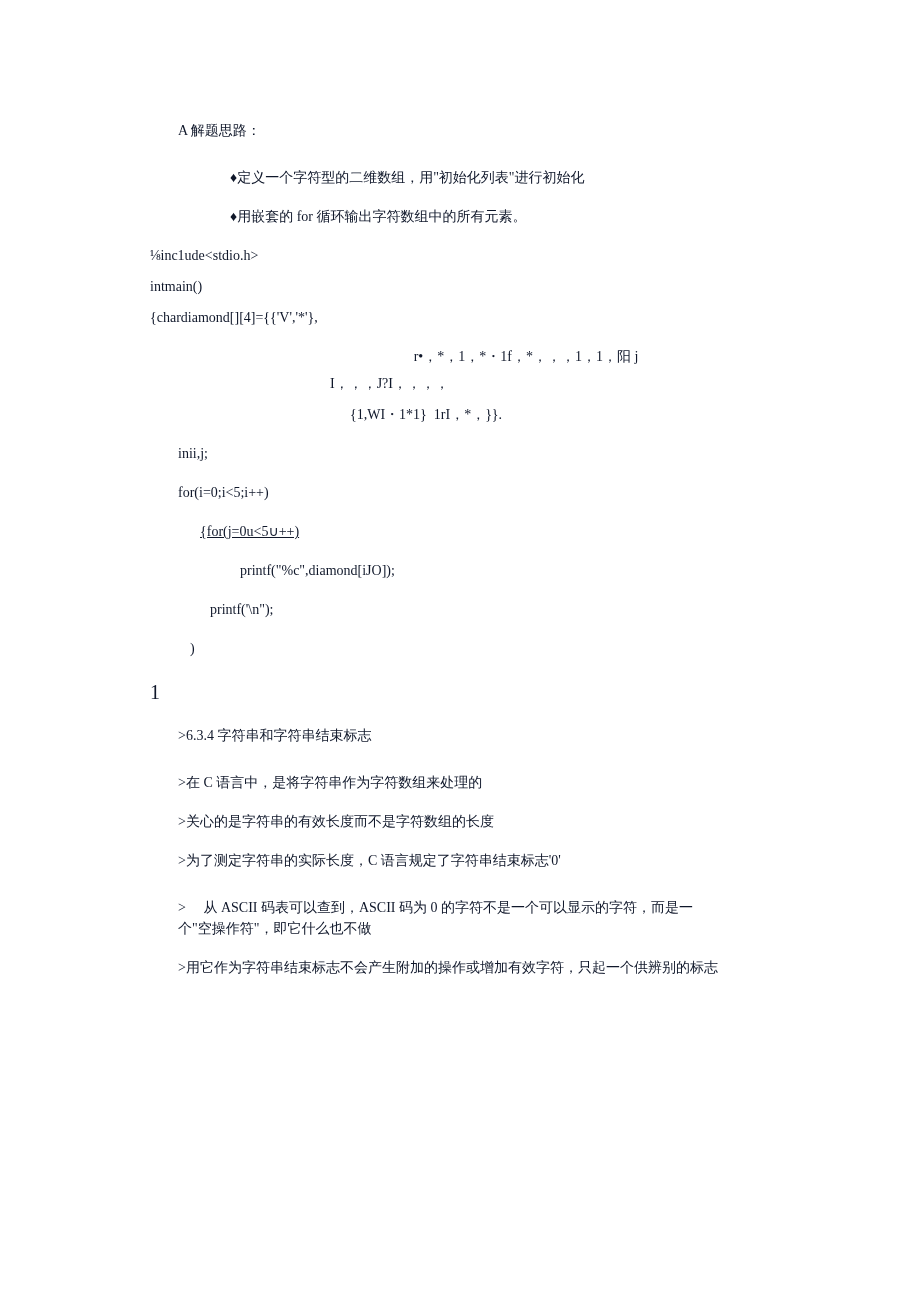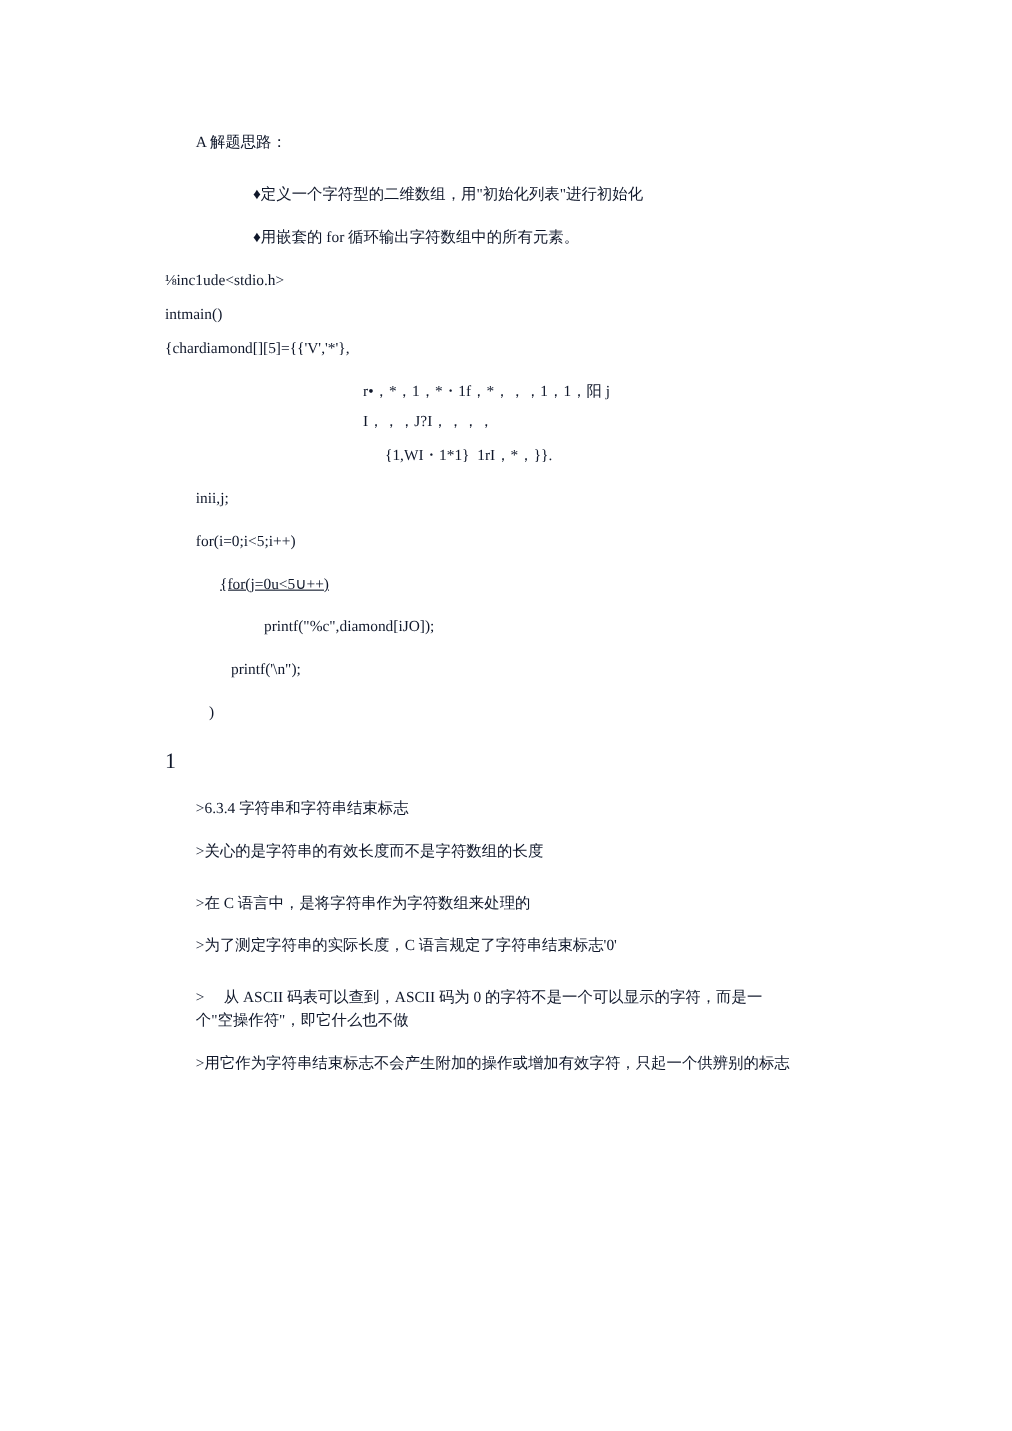--- a/index.html
+++ b/index.html
@@ -43,46 +43,46 @@
   <div class="line indent-1">A 解题思路：</div>
 
   <div class="line indent-2 gap-md">♦定义一个字符型的二维数组，用"初始化列表"进行初始化</div>
 
   <div class="line indent-2 gap-sm">♦用嵌套的 for 循环输出字符数组中的所有元素。</div>
 
   <div class="line gap-sm">⅛inc1ude&lt;stdio.h&gt;</div>
 
   <div class="line">intmain()</div>
 
-  <div class="line">{chardiamond[][5]={{'V','*'},</div>
+  <div class="line">{chardiamond[][4]={{'V','*'},</div>
 
-  <div class="line gap-sm" style="padding-left:180px;">r•，*，1，*・1f，*，，，1，1，阳 j</div>
+  <div class="line gap-sm" style="padding-left:180px;text-align:center;">r•，*，1，*・1f，*，，，1，1，阳 j</div>
   <div class="line" style="padding-left:180px; margin-top:-4px;">I，，，J?I，，，，</div>
   <div class="line" style="padding-left:200px; margin-top:6px;">{1,WI・1*1}  1rI，*，}}.</div>
 
   <div class="line indent-1 gap-sm">inii,j;</div>
 
   <div class="line indent-1 gap-sm">for(i=0;i&lt;5;i++)</div>
 
   <div class="line indent-7 gap-sm">{for(j=0u&lt;5∪++)</div>
 
   <div class="line indent-4 gap-sm">printf("%c",diamond[iJO]);</div>
 
   <div class="line indent-3 gap-sm">printf('\n");</div>
 
   <div class="line indent-6 gap-sm">)</div>
 
 
   <div class="line one gap-sm">1</div>
 
   <div class="line indent-1 gap-sm">&gt;6.3.4 字符串和字符串结束标志</div>
 
+  <div class="line indent-1 gap-md">&gt;在 C 语言中，是将字符串作为字符数组来处理的</div>
+
   <div class="line indent-1 gap-sm">&gt;关心的是字符串的有效长度而不是字符数组的长度</div>
-
-  <div class="line indent-1 gap-md">&gt;在 C 语言中，是将字符串作为字符数组来处理的</div>
 
   <div class="line indent-1 gap-sm">&gt;为了测定字符串的实际长度，C 语言规定了字符串结束标志'0'</div>
 
 
 
   <div class="line indent-1 gap-md" style="padding-right:10px;">&gt;     从 ASCII 码表可以查到，ASCII 码为 0 的字符不是一个可以显示的字符，而是一个"空操作符"，即它什么也不做</div>
 
   <div class="line indent-1 gap-sm">&gt;用它作为字符串结束标志不会产生附加的操作或增加有效字符，只起一个供辨别的标志</div>
 
 </div>

